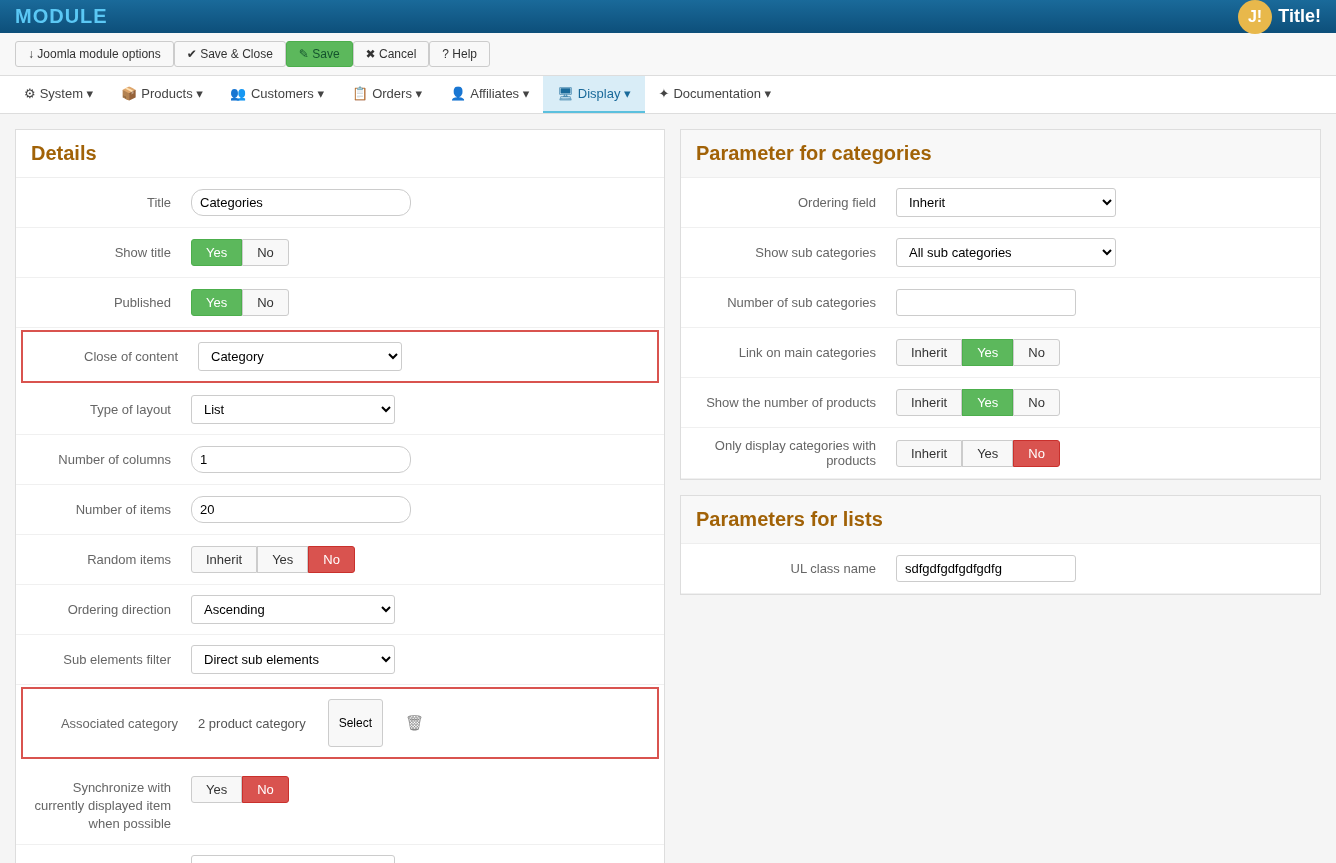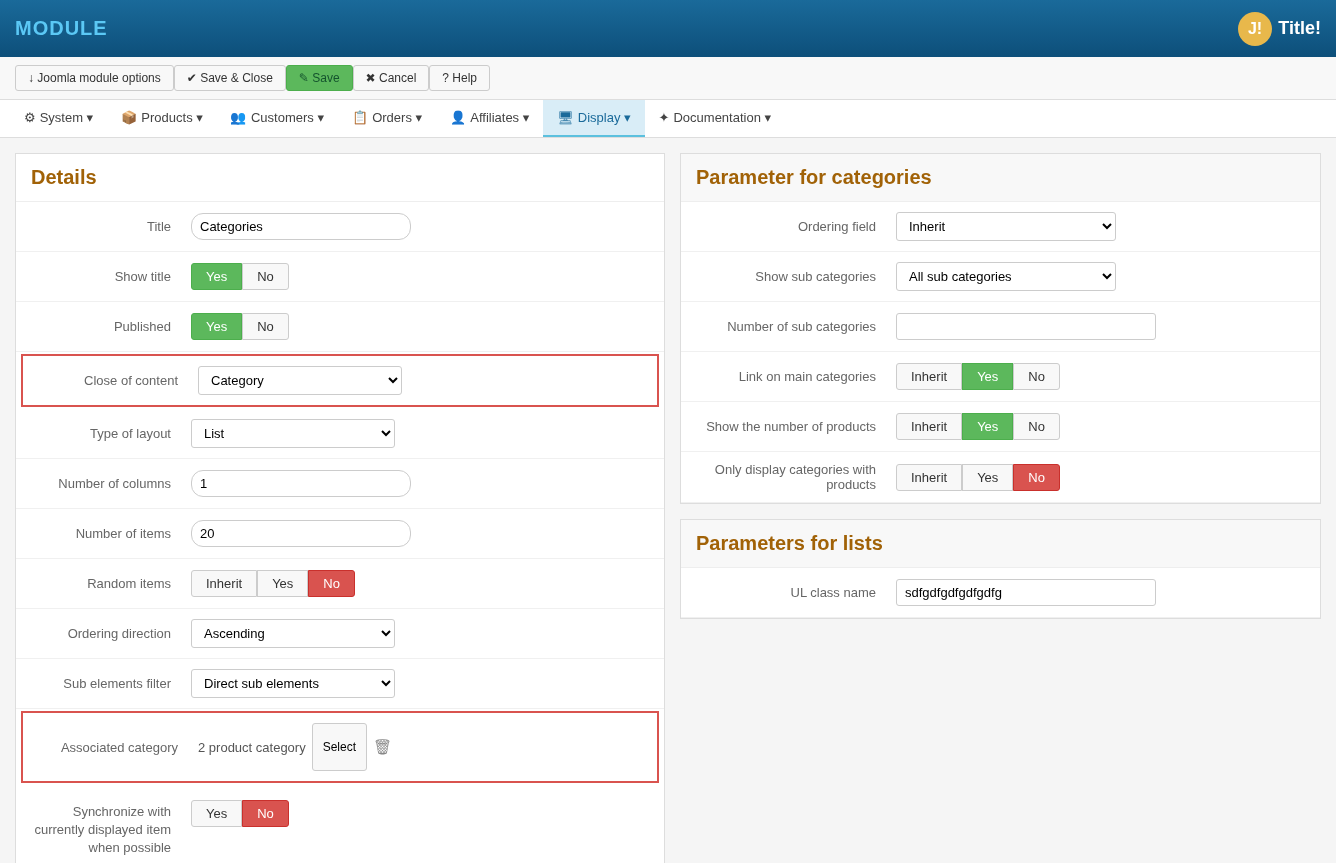--- a/index.html
+++ b/index.html
@@ -1,21 +1,21 @@
 <!DOCTYPE html>
 <html><head>
   <meta charset="utf-8">
   <style>
     * { box-sizing: border-box; margin: 0; padding: 0; }
     body { font-family: Arial, sans-serif; font-size: 13px; background: #f5f5f5; color: #333; }
 
     
     .top-bar {
       background: linear-gradient(to bottom, #1a6a9a, #0d4f7a);
-      height: 57px;
+      height: 33px;
       display: flex;
       align-items: center;
       padding: 0 15px;
       justify-content: space-between;
     }
     .module-title {
       color: #5bc8f5;
       font-size: 20px;
       font-weight: bold;
       letter-spacing: 1px;
@@ -137,21 +137,21 @@
     .form-row.highlighted {
       border: 2px solid #d9534f;
       background: #fff;
       margin: 2px 5px;
     }
 
     
     .assoc-cat {
       display: flex;
       align-items: center;
-      gap: 6px;
+      gap: 22px;
     }
     .assoc-text {
       font-size: 13px;
       color: #555;
     }
     .select-btn {
       padding: 16px 10px;
       border: 1px solid #ccc;
       border-radius: 3px;
       background: #f8f8f8;
@@ -201,21 +201,21 @@
     }
     .param-select {
       width: 220px;
       padding: 5px 8px;
       border: 1px solid #ccc;
       border-radius: 3px;
       font-size: 13px;
       background: white;
     }
     .param-input {
-      width: 260px;
+      width: 180px;
       padding: 5px 8px;
       border: 1px solid #ccc;
       border-radius: 3px;
       font-size: 13px;
     }
 
     
     .form-row.sync-row {
       align-items: flex-start;
       padding-top: 15px;

